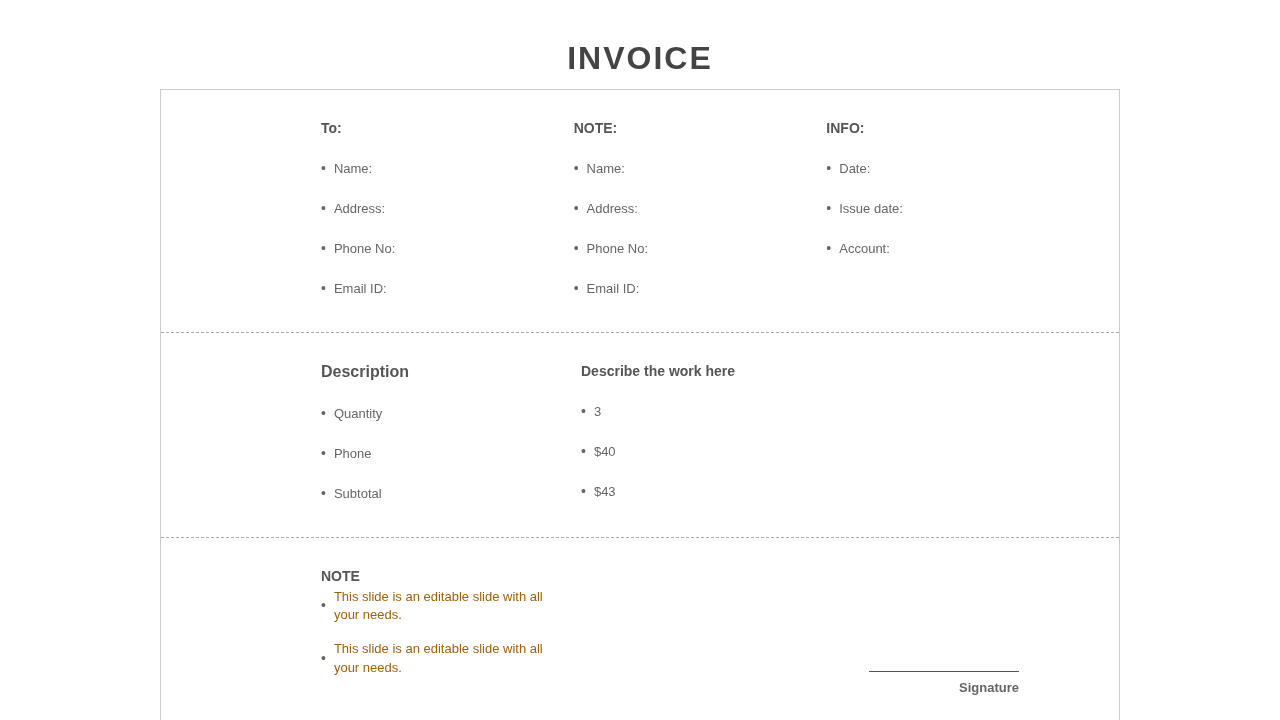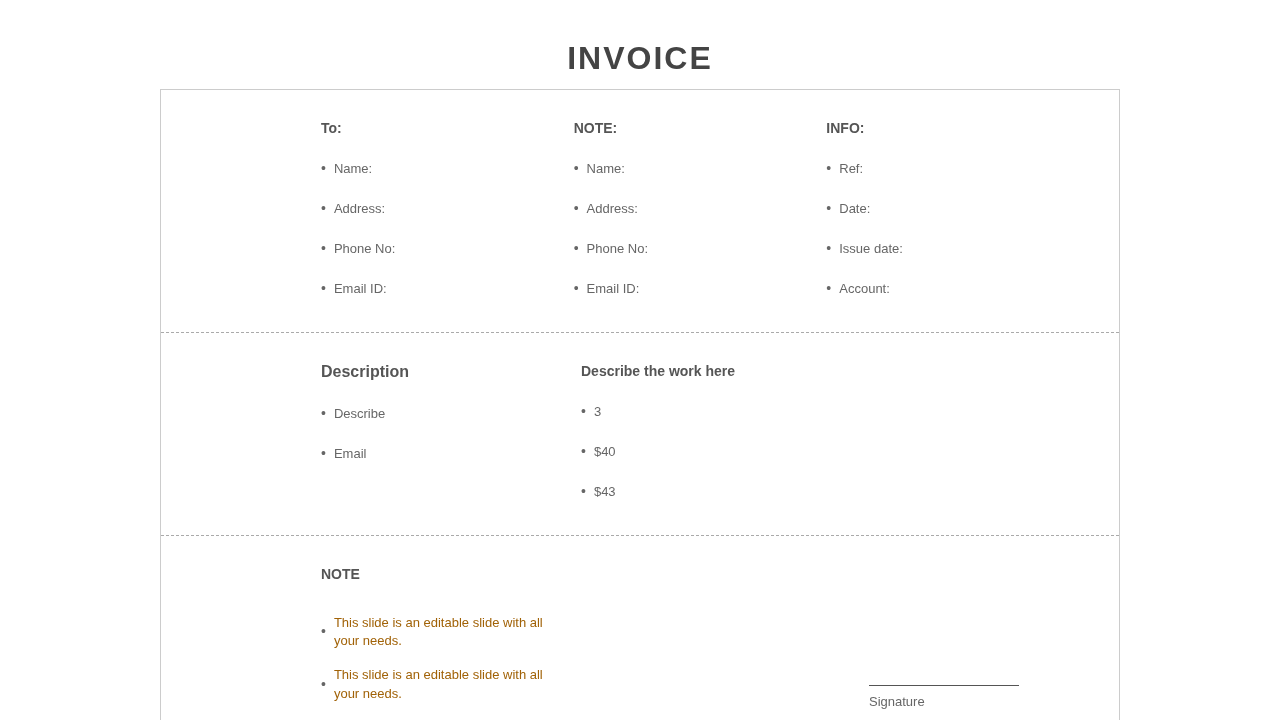--- a/index.html
+++ b/index.html
@@ -123,21 +123,21 @@
 
     .note-left {
       width: 260px;
       padding-right: 20px;
     }
 
     .note-title {
       font-size: 14px;
       font-weight: bold;
       color: #555555;
-      margin-bottom: 32px;
+      margin-bottom: 4px;
     }
 
     .note-list {
       list-style: none;
       padding: 0;
     }
 
     .note-list li {
       display: flex;
       align-items: center;
@@ -152,23 +152,24 @@
       margin-right: 8px;
       color: #666666;
       font-size: 14px;
       flex-shrink: 0;
       margin-top: 0px;
     }
 
     .signature-area {
       position: absolute;
       right: 100px;
-      bottom: 40px;
-      text-align: left;
+      bottom: 28px;
+      text-align: right;
       width: 150px;
+      font-weight: bold;
     }
 
     .signature-line {
       width: 150px;
       height: 1px;
       background: #555555;
       margin-bottom: 8px;
     }
 
     .signature-text {
@@ -219,46 +220,46 @@
           <li>
               <span>Email ID:</span>
             </li>
         </ul>
       </div>
 
       <div class="header-col">
         <div class="col-title">INFO:</div>
         <ul class="field-list">
           <li>
-              <span>Ref:</span>
-            </li>
-          <li>
               <span>Date:</span>
             </li>
           <li>
               <span>Issue date:</span>
             </li>
           <li>
               <span>Account:</span>
             </li>
         </ul>
       </div>
 
     </div>
 
     <div class="description-section">
 
       <div class="desc-left">
         <div class="desc-title">Description</div>
         <ul class="field-list">
           <li>
-              <span>Describe</span>
-            </li>
-          <li>
-              <span>Email</span>
+              <span>Quantity</span>
+            </li>
+          <li>
+              <span>Phone</span>
+            </li>
+          <li>
+              <span>Subtotal</span>
             </li>
         </ul>
       </div>
 
       <div class="desc-right">
         <div class="desc-work-title">Describe the work here</div>
         <ul class="field-list">
           <li>
               <span>3</span>
             </li>

